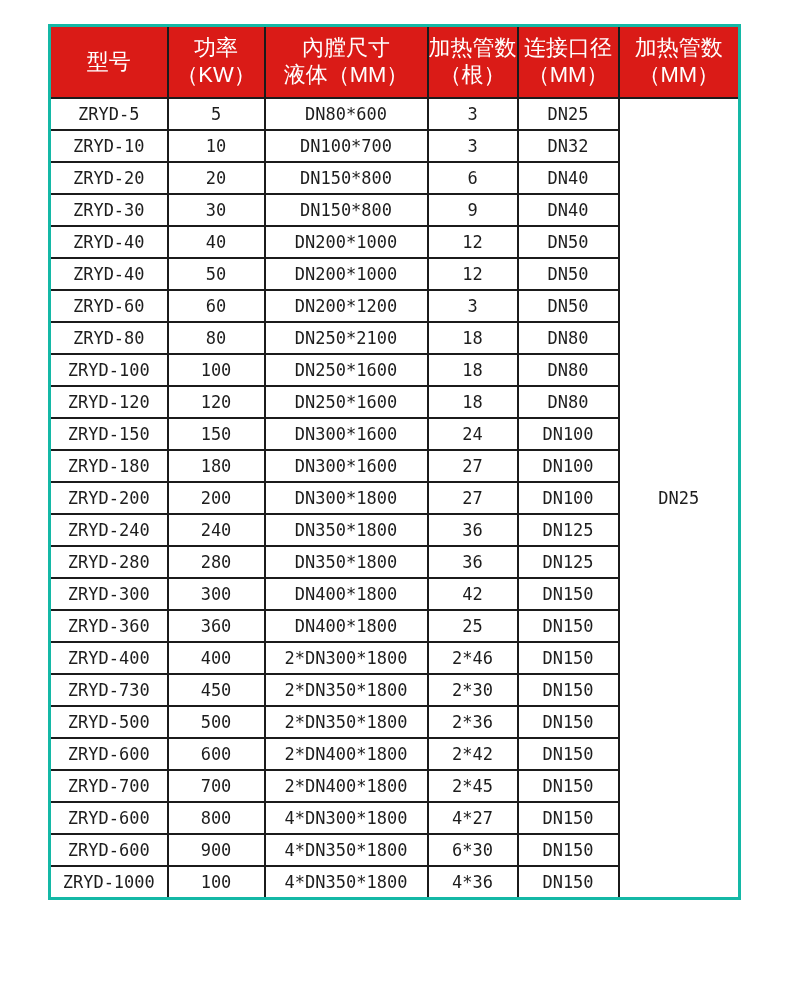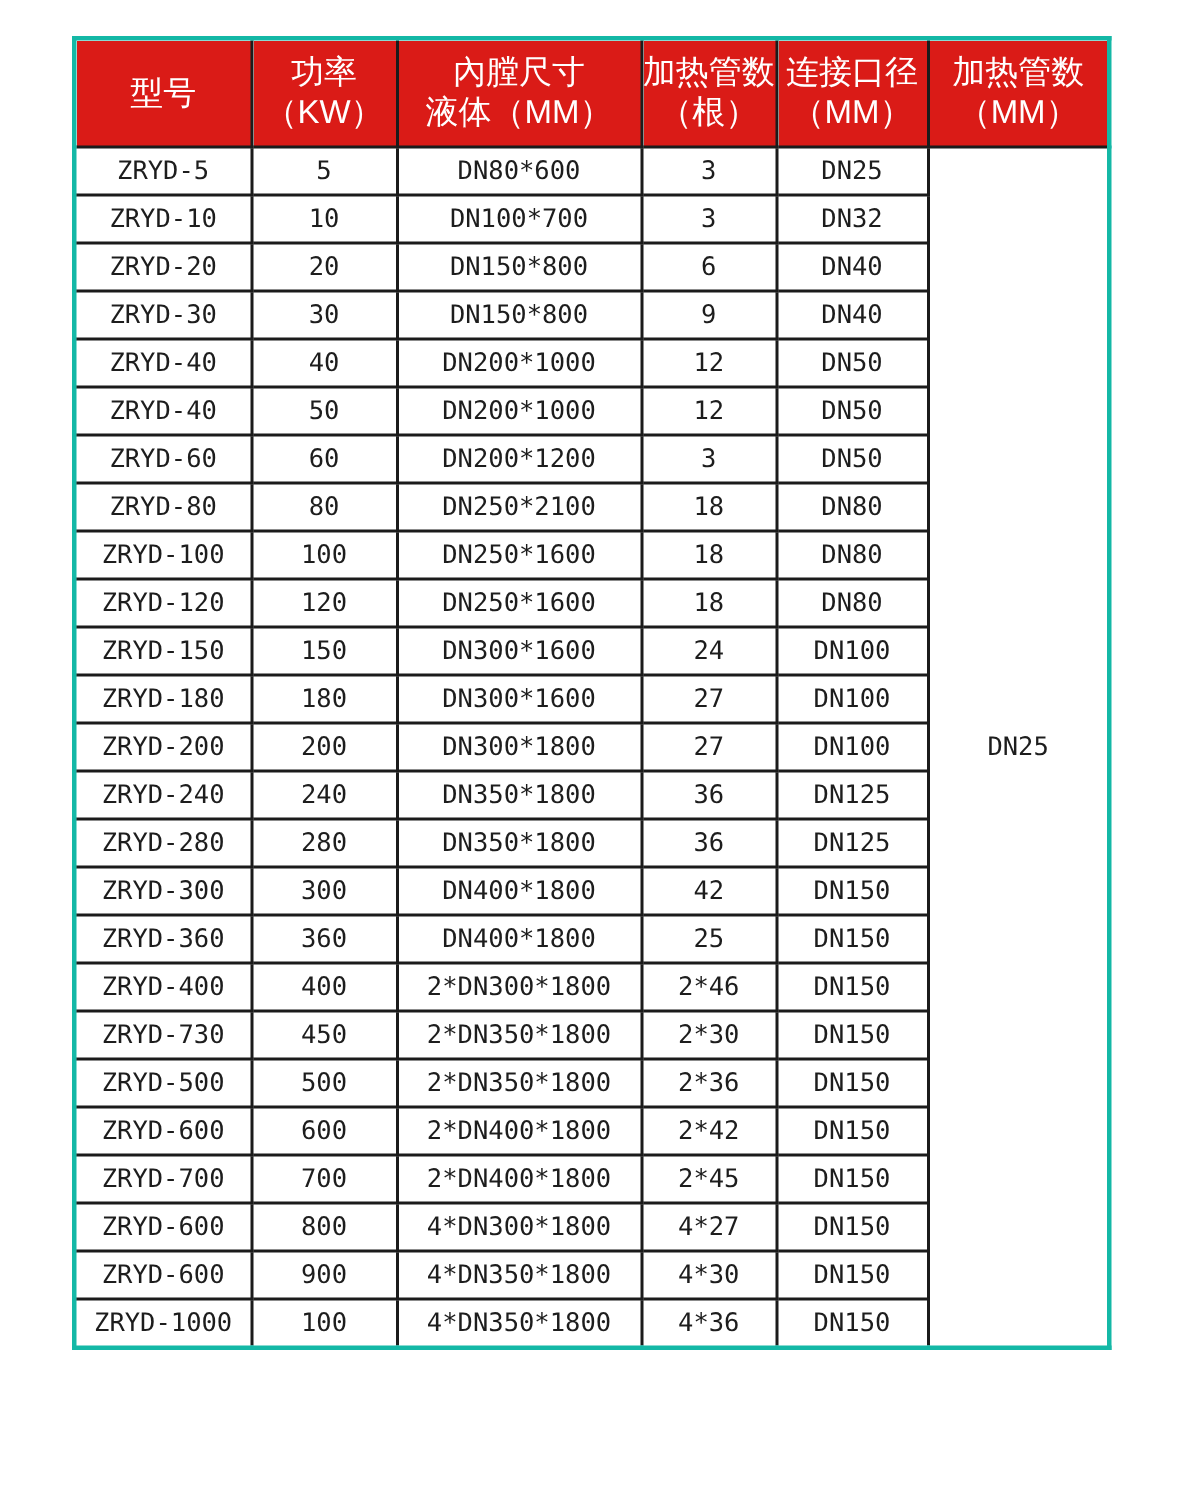--- a/index.html
+++ b/index.html
@@ -257,21 +257,21 @@
           <td>ZRYD-600</td>
           <td>800</td>
           <td>4*DN300*1800</td>
           <td>4*27</td>
           <td>DN150</td>
         </tr>
         <tr>
           <td>ZRYD-600</td>
           <td>900</td>
           <td>4*DN350*1800</td>
-          <td>4*30</td>
+          <td>6*30</td>
           <td>DN150</td>
         </tr>
         <tr>
           <td>ZRYD-1000</td>
           <td>100</td>
           <td>4*DN350*1800</td>
           <td>4*36</td>
           <td>DN150</td>
         </tr>
       </tbody>

